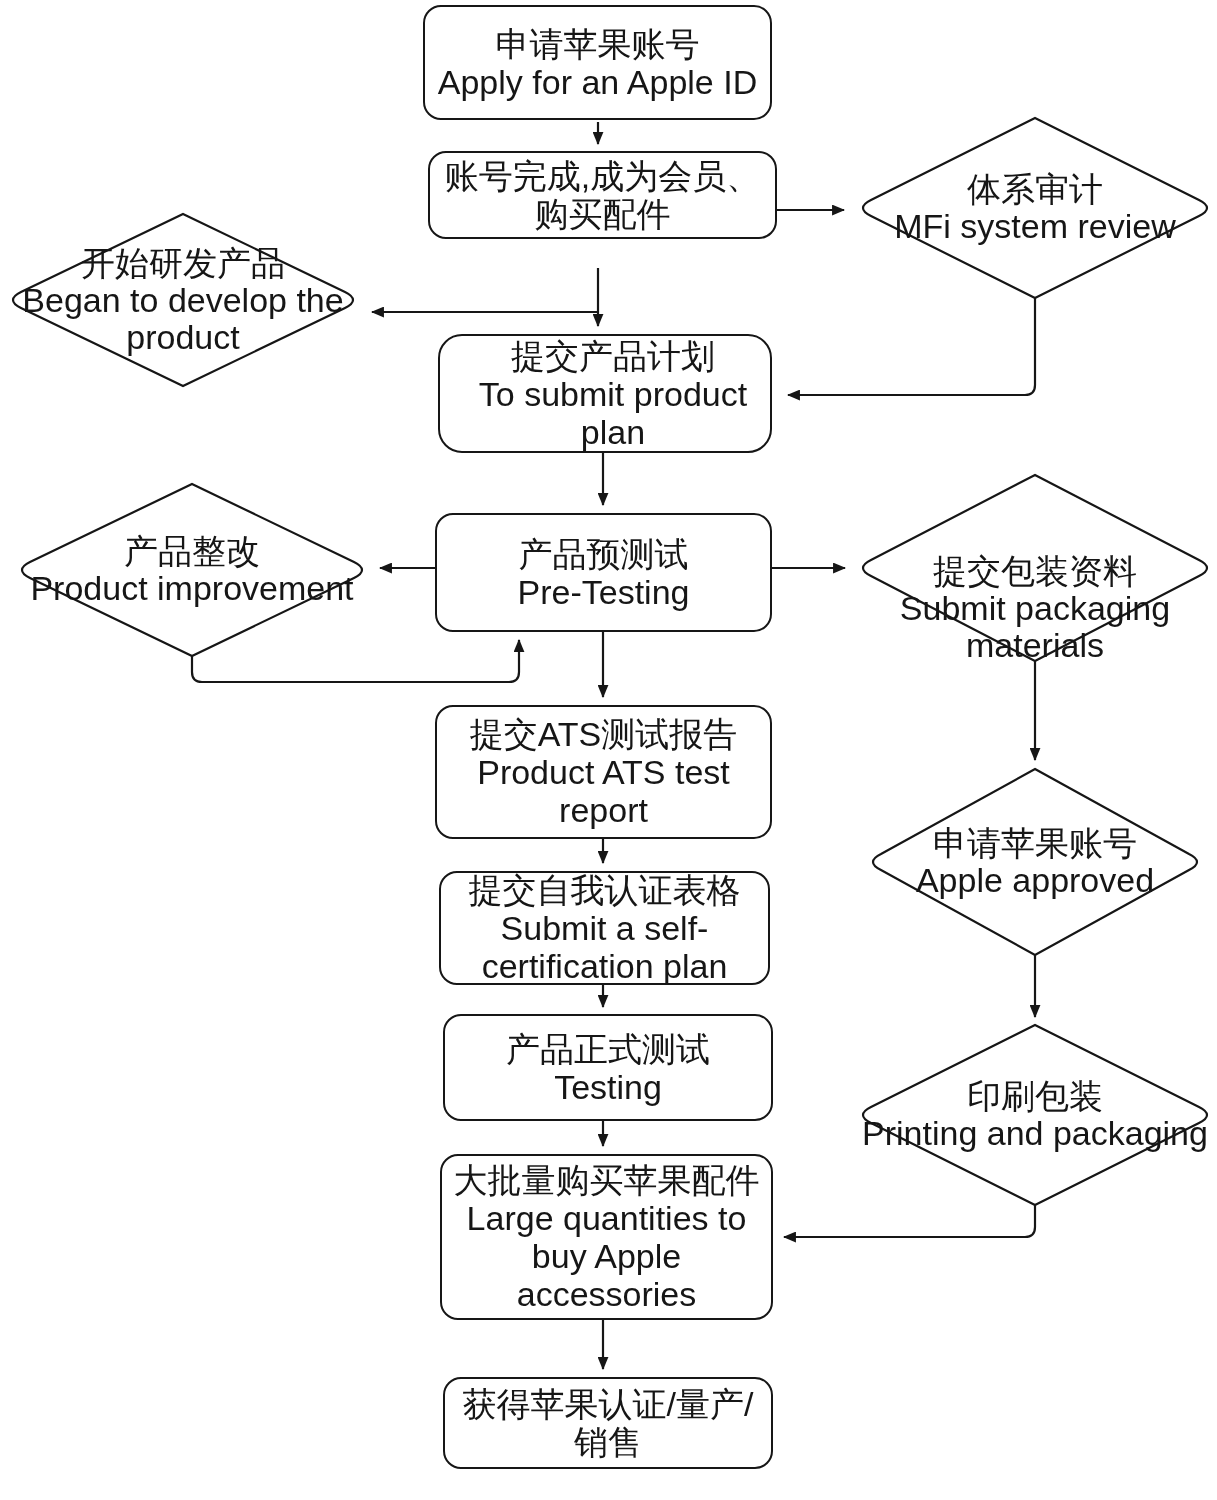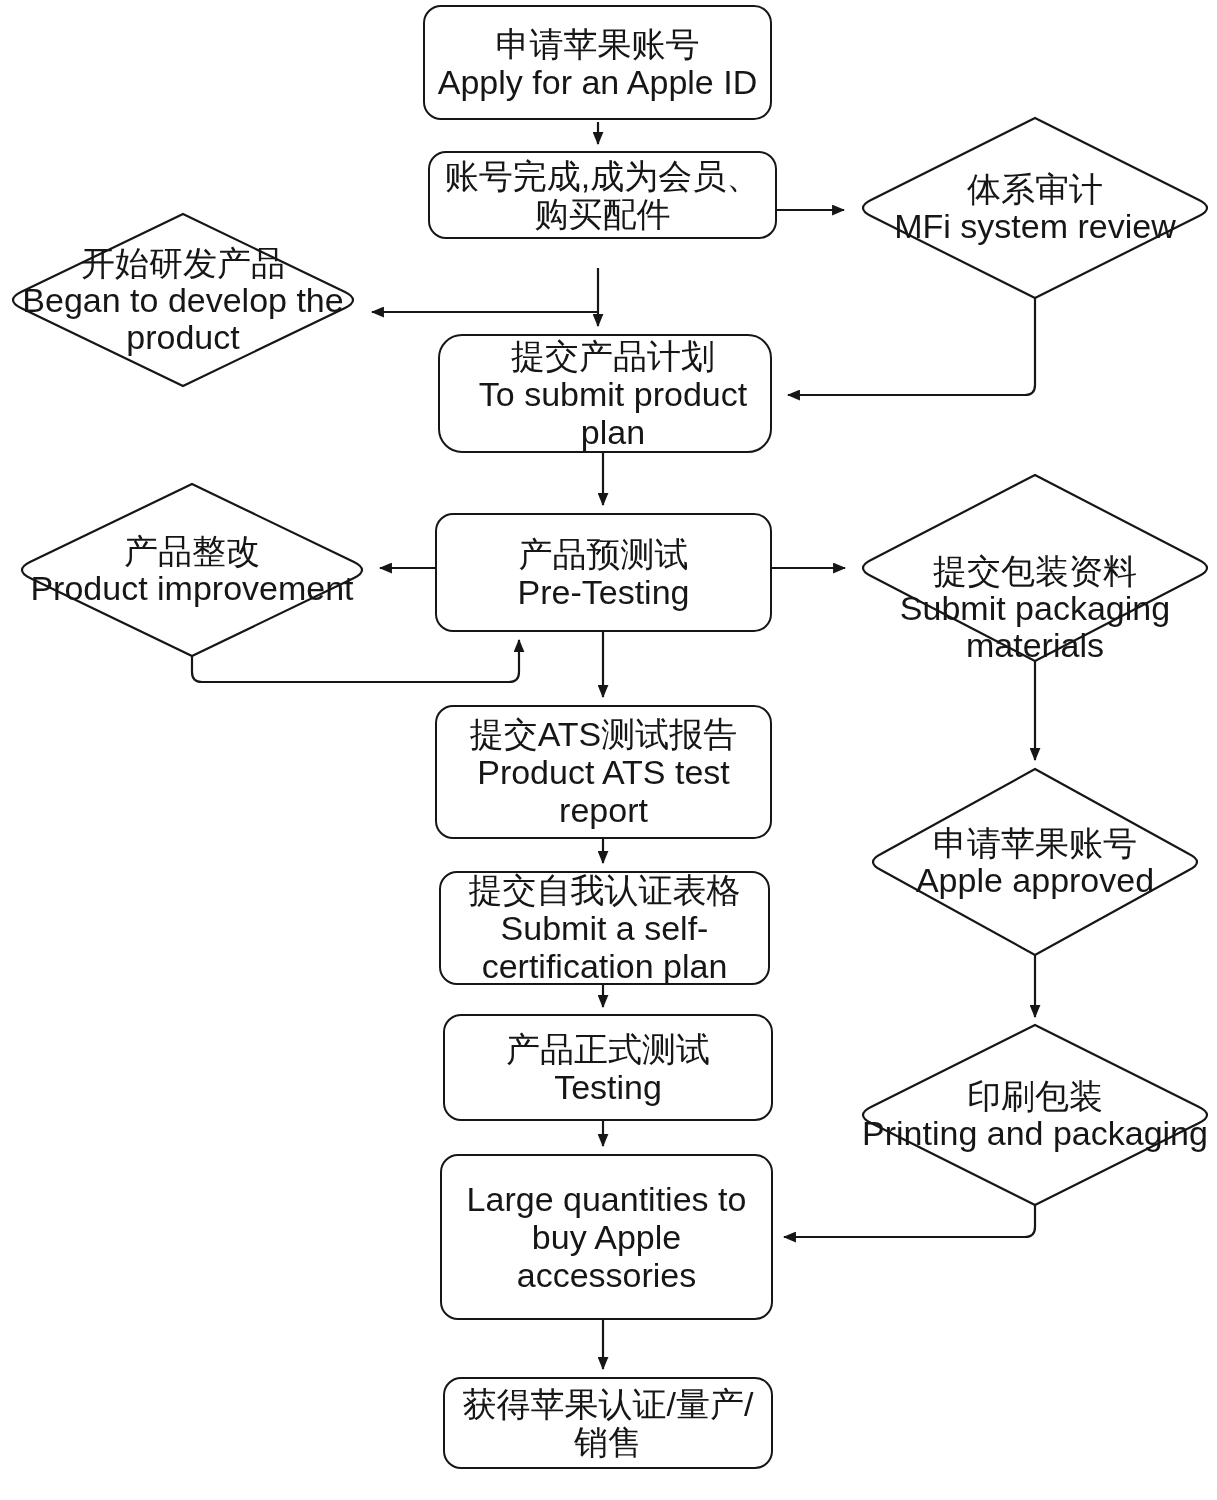--- a/index.html
+++ b/index.html
@@ -86,20 +86,21 @@
     <span class="line">Submit a self-</span>
     <span class="line">certification plan</span>
   </div>
 
   <div class="node process" style="left:443px;top:1014px;width:330px;height:107px;">
     <span class="line">产品正式测试</span>
     <span class="line">Testing</span>
   </div>
 
   <div class="node process" style="left:440px;top:1154px;width:333px;height:166px;">
+    <span class="line">大批量购买苹果配件</span>
     <span class="line">Large quantities to</span>
     <span class="line">buy Apple</span>
     <span class="line">accessories</span>
   </div>
 
   <div class="node process" style="left:443px;top:1377px;width:330px;height:92px;">
     <span class="line">获得苹果认证/量产/</span>
     <span class="line">销售</span>
   </div>
 

